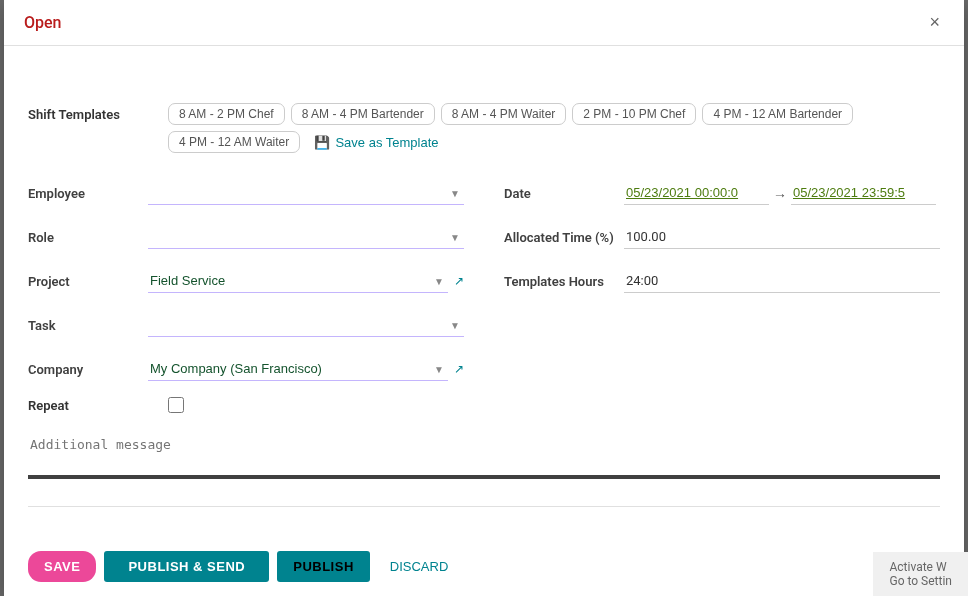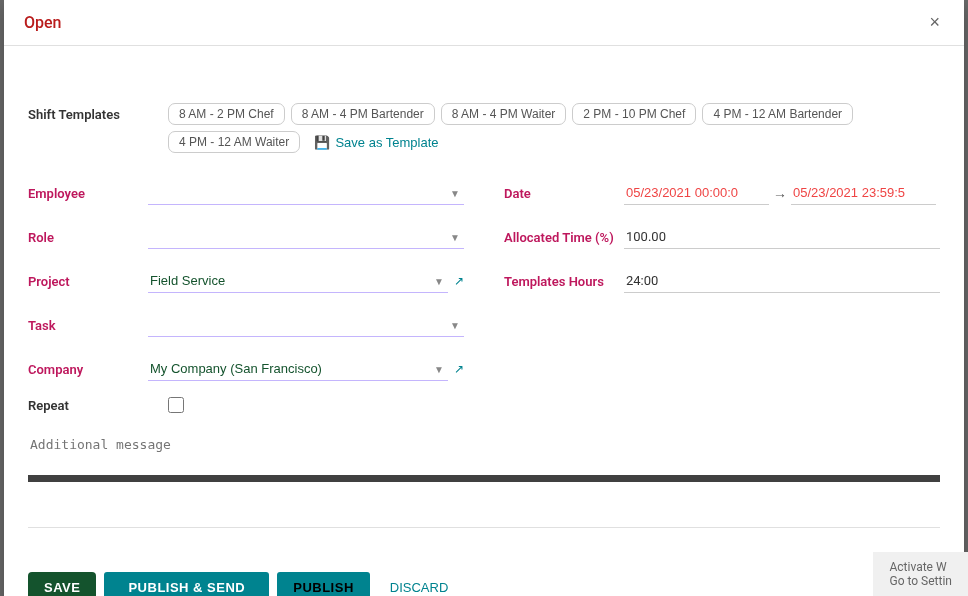--- a/index.html
+++ b/index.html
@@ -119,21 +119,21 @@
     .form-row {
       display: flex;
       align-items: center;
       margin-bottom: 12px;
       min-height: 32px;
     }
     .form-label {
       width: 120px;
       min-width: 120px;
       font-weight: 600;
-      color: #be185d;
+      color: #404040;
       font-size: 13px;
     }
     .form-control-wrapper {
       flex: 1;
       display: flex;
       align-items: center;
       gap: 4px;
     }
     .select-wrapper {
       flex: 1;
@@ -178,24 +178,25 @@
     .date-row {
       display: flex;
       align-items: center;
       gap: 4px;
     }
     .date-input {
       border: none;
       border-bottom: 1px solid #ccc;
       padding: 4px 2px;
       font-size: 13px;
-      color: #ef4444;
+      color: #4d7c0f;
       background: transparent;
       outline: none;
       width: 145px;
+      text-decoration: underline;
     }
     .date-arrow {
       color: #555;
       font-size: 14px;
     }
     
     .repeat-row {
       display: flex;
       align-items: center;
       margin-bottom: 16px;
@@ -209,50 +210,50 @@
     }
     .repeat-checkbox {
       width: 16px;
       height: 16px;
       cursor: pointer;
     }
     
     .additional-message {
       width: 100%;
       border: none;
-      border-bottom: 7px solid #404040;
+      border-bottom: 4px solid #404040;
       padding: 8px 2px;
       font-size: 13px;
       color: #aaa;
       background: transparent;
       outline: none;
       resize: none;
-      margin-bottom: 26px;
+      margin-bottom: 8px;
     }
     .divider {
       border: none;
       border-top: 1px solid #e0e0e0;
       margin: 16px 0;
     }
     
     .modal-footer {
       display: flex;
       align-items: center;
       gap: 8px;
       padding: 12px 24px 16px;
     }
     .btn-save {
-      background: #14532d;
+      background: #ec4899;
       color: #fff;
       border: none;
       padding: 8px 16px;
       font-size: 13px;
       font-weight: 700;
       cursor: pointer;
-      border-radius: 4px;
+      border-radius: 13px;
       letter-spacing: 0.5px;
     }
     .btn-publish-send {
       background: #00838f;
       color: #fff;
       border: none;
       padding: 8px 24px;
       font-size: 13px;
       font-weight: 700;
       cursor: pointer;

